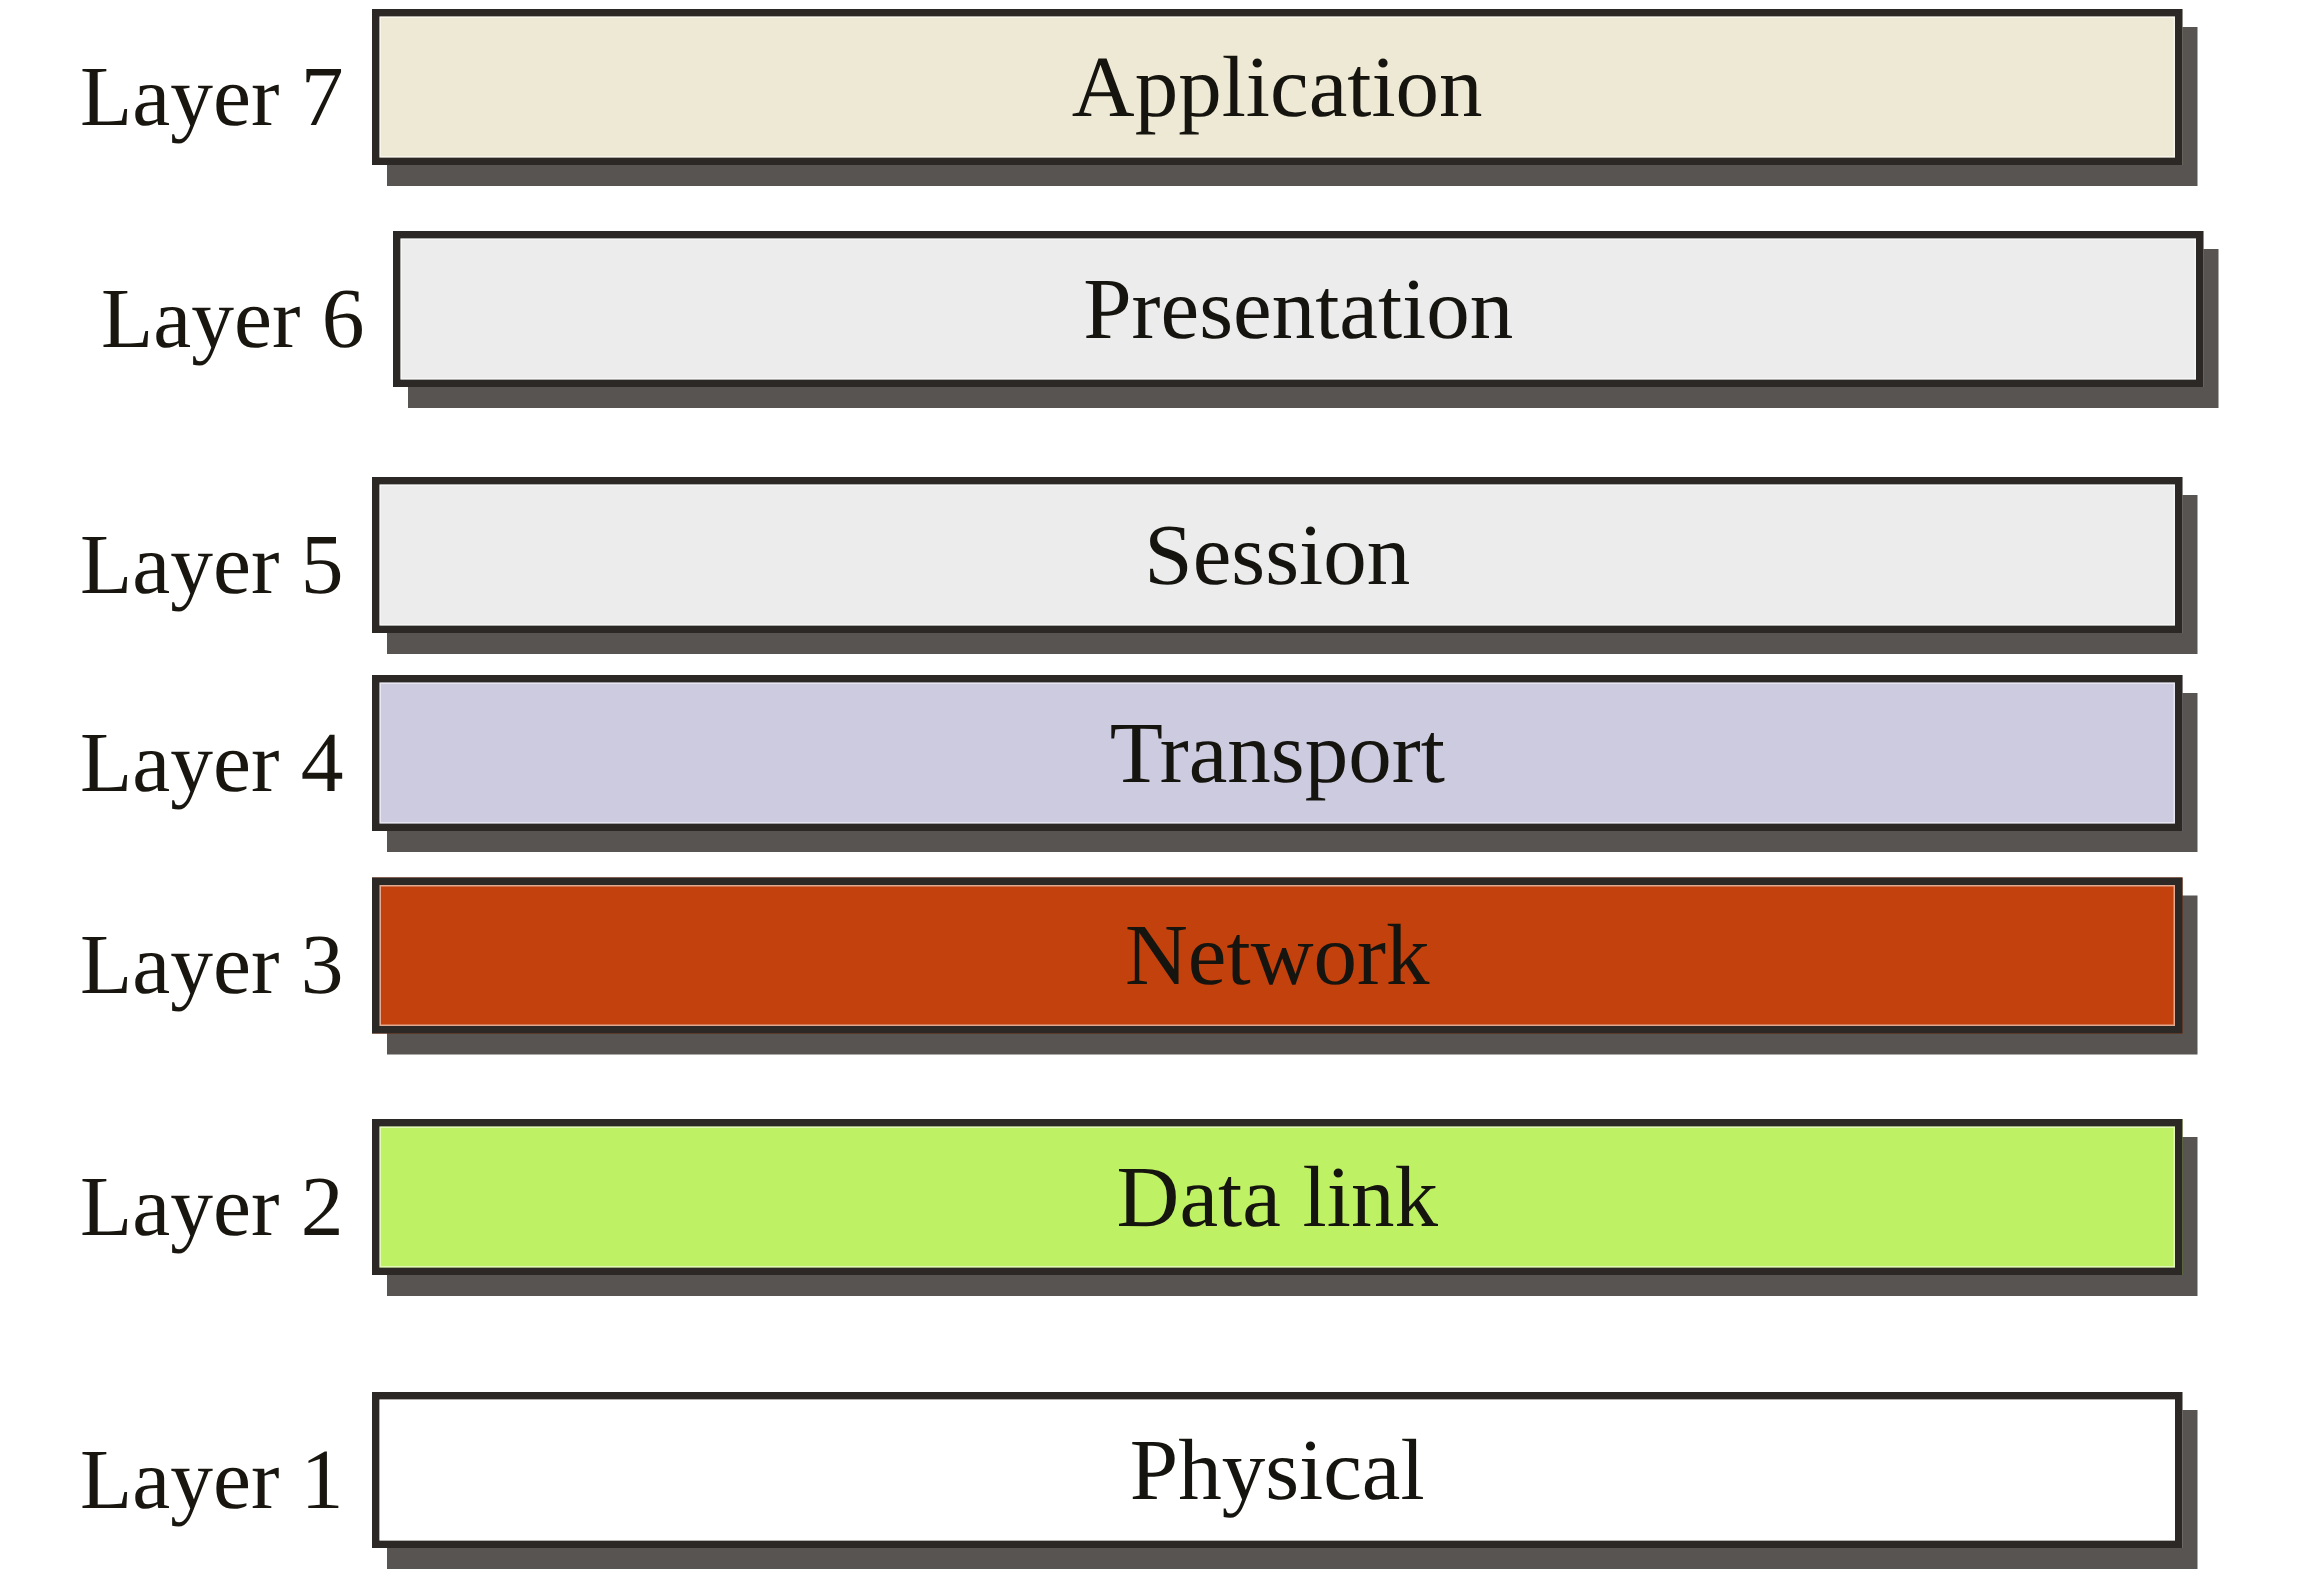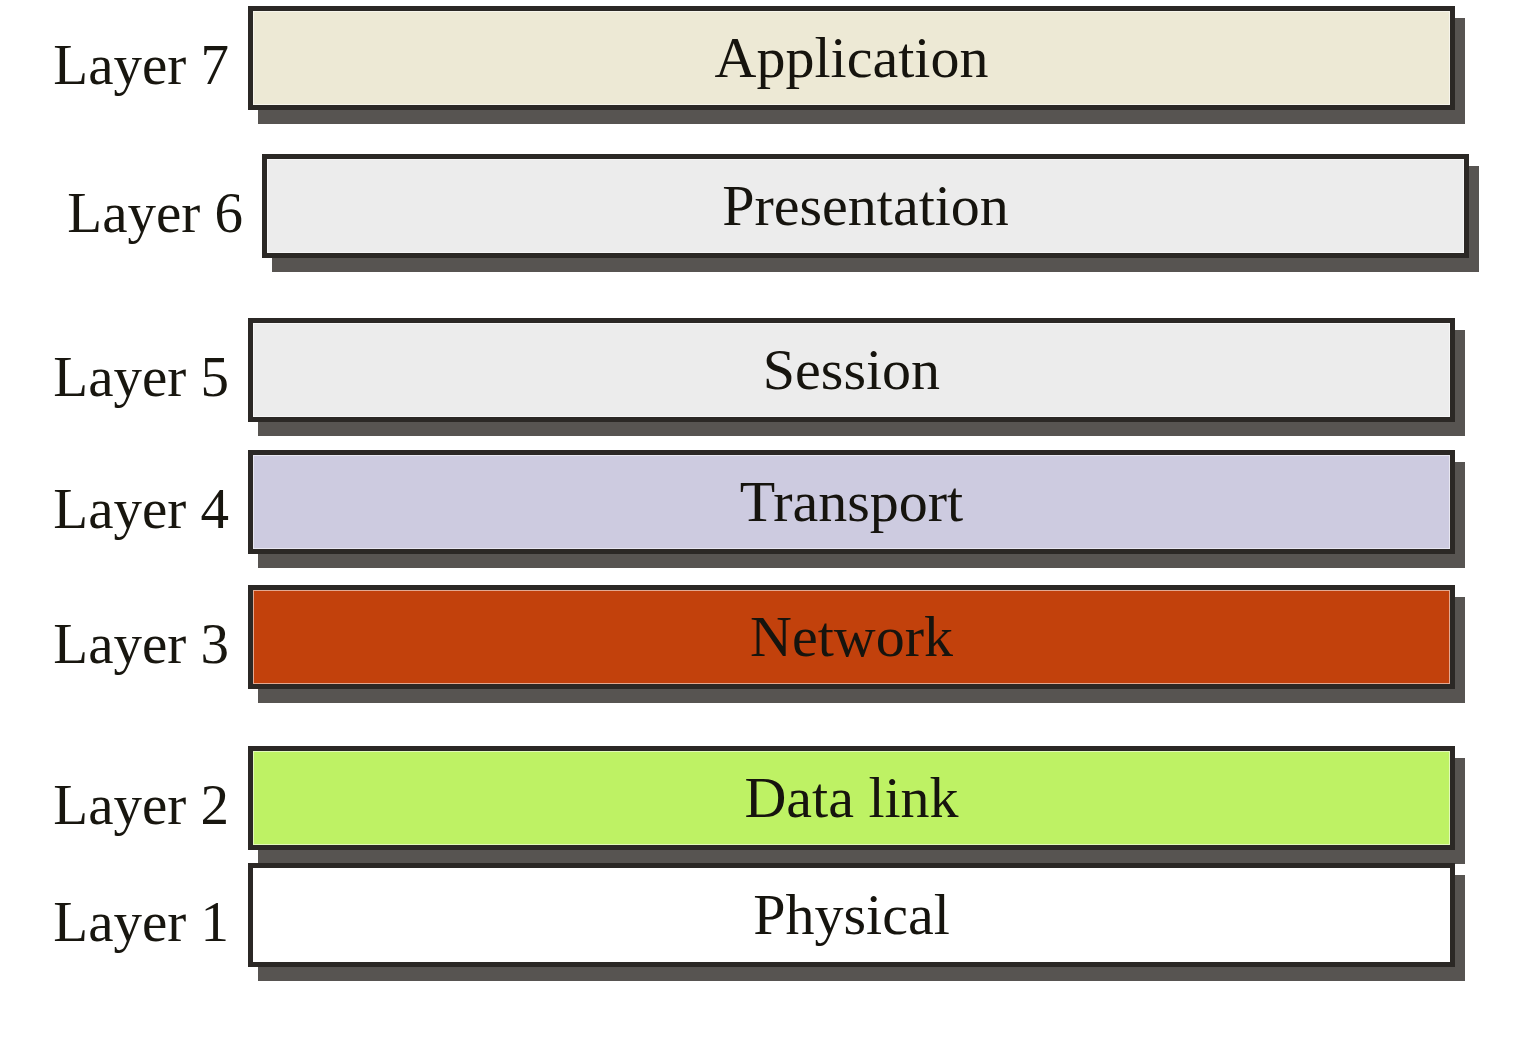--- a/index.html
+++ b/index.html
@@ -163,21 +163,21 @@
     <div class="layer-caption">Layer 2</div>
     <div class="layer-bar-wrap">
       <div class="layer-shadow" style="background: rgb(87, 84, 81);"></div>
       <div class="layer-bar" style="background: #bef264; border-color: rgb(43, 40, 37);">
         <div class="layer-bar-inner-edge"></div>
         <span class="layer-name">Data link</span>
       </div>
     </div>
   </div>
 
-  <div class="layer-row" style="top:863px;">
+  <div class="layer-row" style="top:928px;">
     <div class="layer-caption">Layer 1</div>
     <div class="layer-bar-wrap">
       <div class="layer-shadow" style="background: rgb(87, 84, 81);"></div>
       <div class="layer-bar" style="background: rgb(255, 255, 255); border-color: rgb(43, 40, 37);">
         <div class="layer-bar-inner-edge"></div>
         <span class="layer-name">Physical</span>
       </div>
     </div>
   </div>
 

